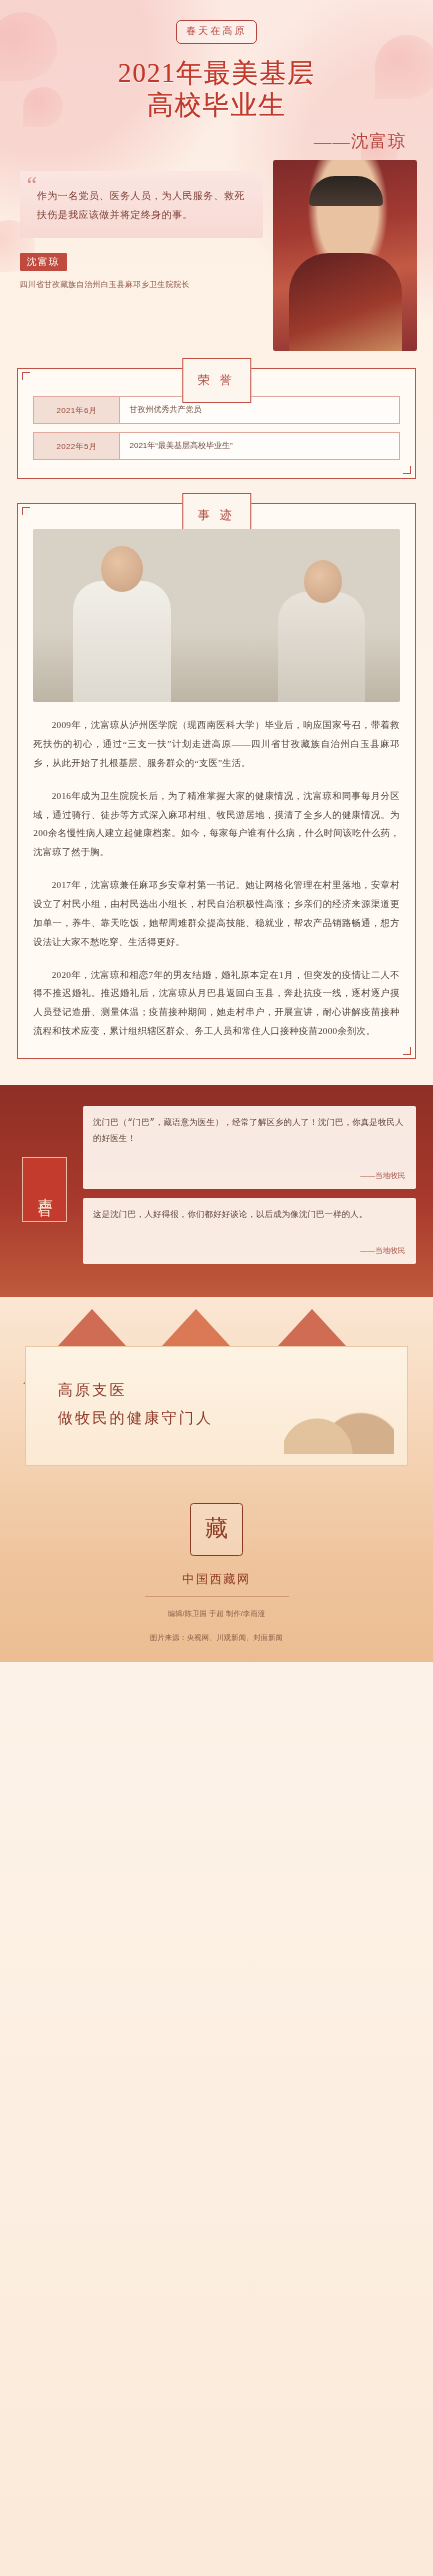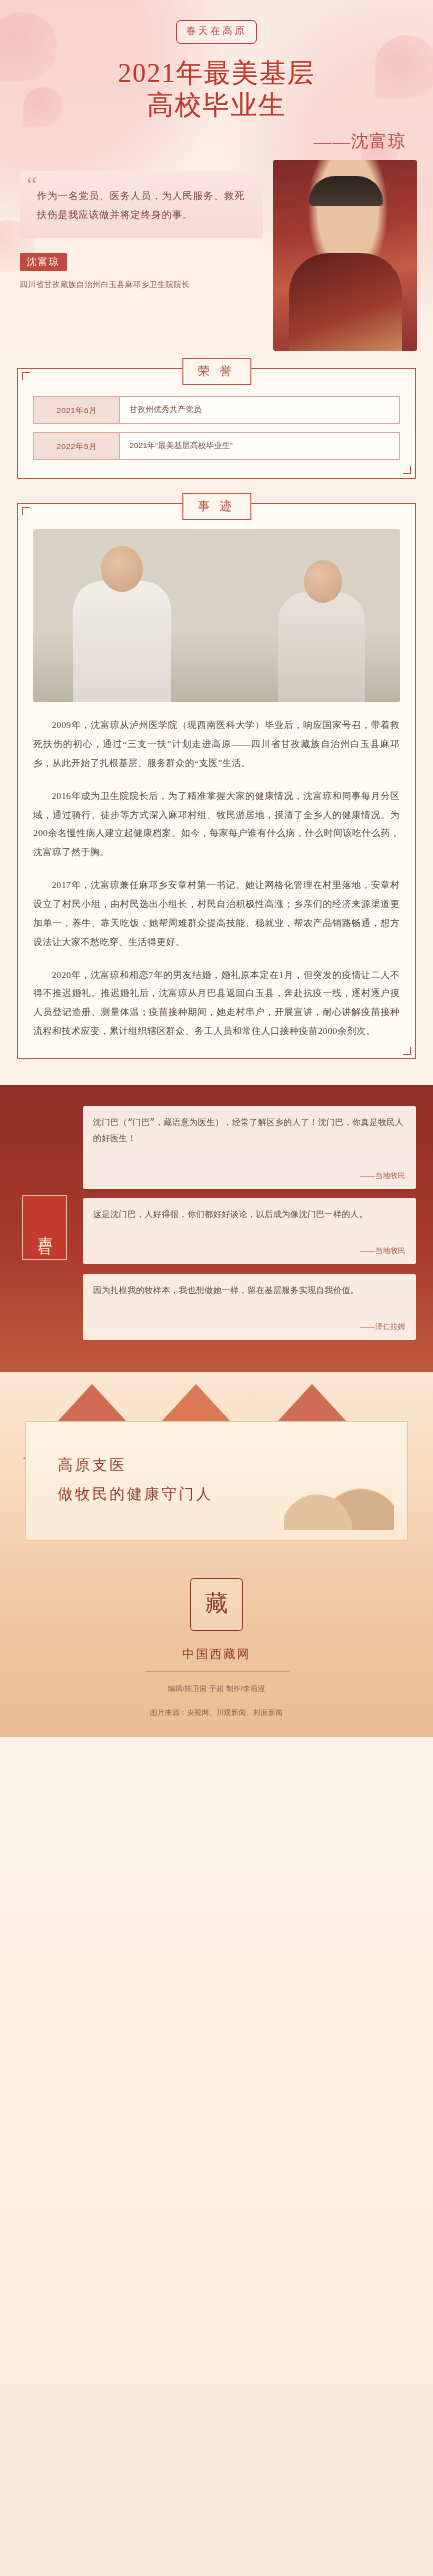--- a/index.html
+++ b/index.html
@@ -151,21 +151,21 @@
     content:"";
     position: absolute; width: 7px; height: 7px;
     border: 1.2px solid #c25246;
   }
   .panel::before { left: 3.5px; top: 3.5px; border-right: none; border-bottom: none; }
   .panel::after { right: 3.5px; bottom: 3.5px; border-left: none; border-top: none; }
   .panel-title {
     position: absolute;
     top: -11px; left: 50%;
     transform: translateX(-50%);
-    padding: 4px 15px;
+    padding: 13px 15px;
     background: #fdf6ee;
     border: 1.2px solid #c25246;
     color: #b5453c;
     font-family: "Liberation Serif", serif;
     font-size: 12px;
     letter-spacing: 3.5px;
   }
 
   
   .honor-row {
@@ -425,24 +425,20 @@
       </div>
       <div class="voice-list">
         <div class="voice-item">
           <div class="voice-text">沈门巴（“门巴”，藏语意为医生），经常了解区乡的人了！沈门巴，你真是牧民人的好医生！</div>
           <div class="voice-by">——当地牧民</div>
         </div>
         <div class="voice-item">
           <div class="voice-text">这是沈门巴，人好得很，你们都好好谈论，以后成为像沈门巴一样的人。</div>
           <div class="voice-by">——当地牧民</div>
         </div>
-        <div class="voice-item">
-          <div class="voice-text">因为扎根我的牧样本，我也想做她一样，留在基层服务实现自我价值。</div>
-          <div class="voice-by">——泽仁拉姆</div>
-        </div>
       </div>
     </div>
   </div>
 
   <div class="slogan">
     <div class="mountains">
       <div class="mt a"></div>
       <div class="mt b"></div>
       <div class="mt c"></div>
     </div>

